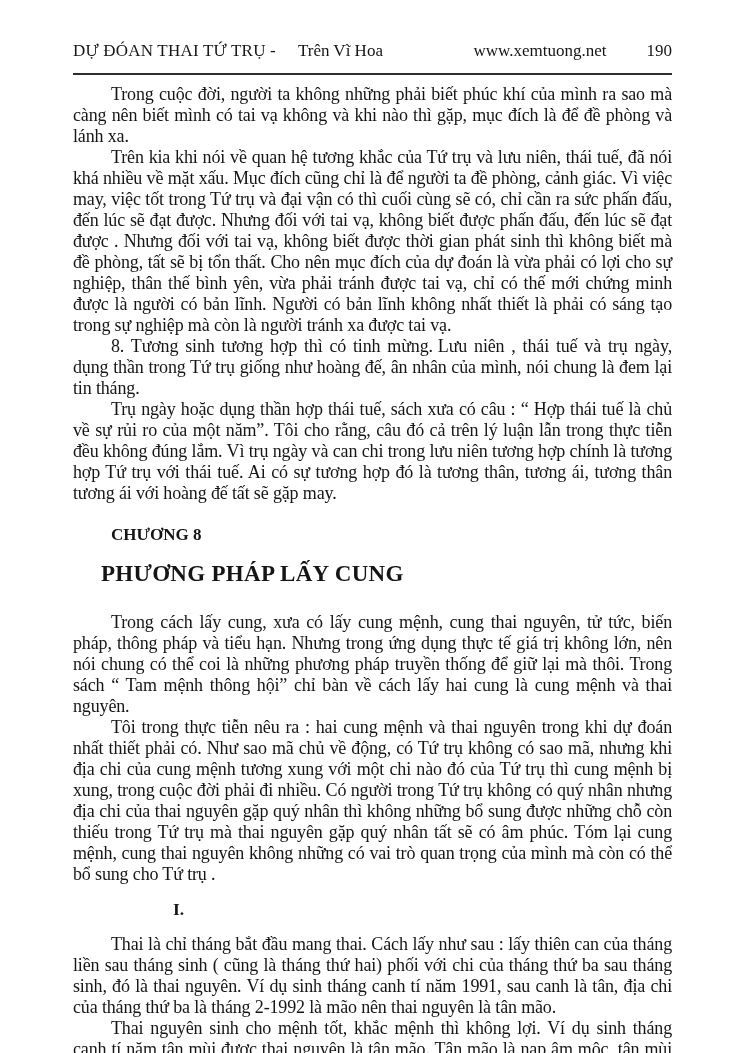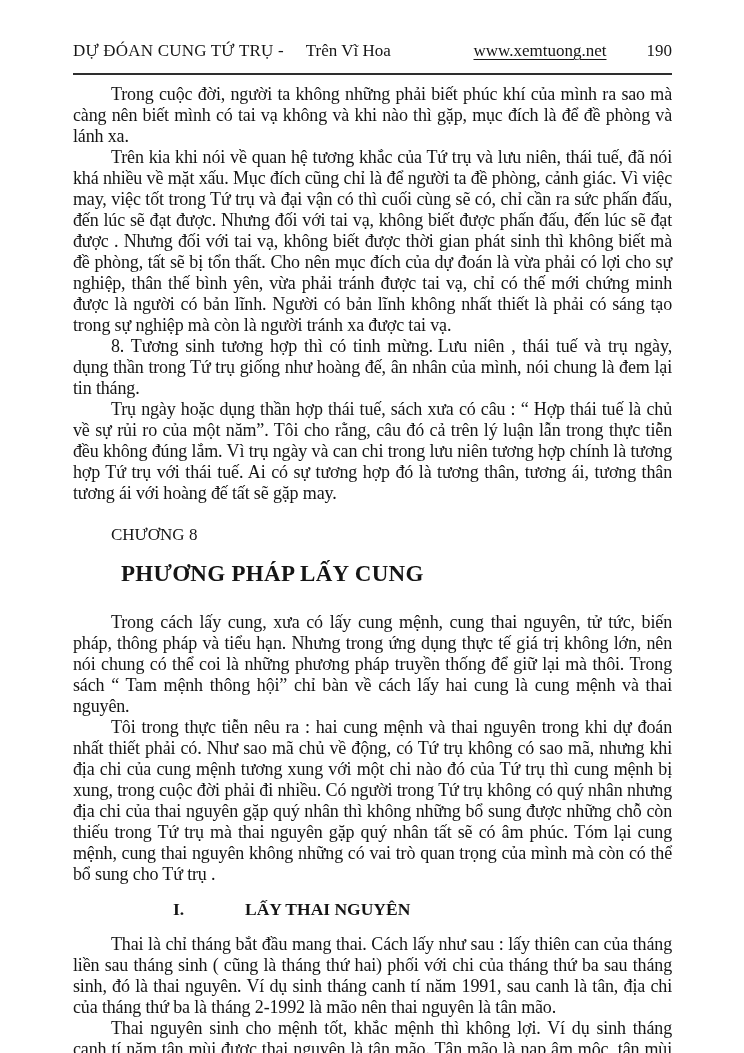--- a/index.html
+++ b/index.html
@@ -23,21 +23,20 @@
     display: flex;
     align-items: baseline;
     font-size: 17px;
     line-height: 21px;
     white-space: nowrap;
   }
   .page-header .book-title { letter-spacing: 0.2px; }
   .page-header .author { margin-left: 22px; }
   .page-header .spacer { flex: 1; }
   .page-header .website {
-    text-decoration: underline;
     text-underline-offset: 3px;
   }
   .page-header .pagenum { margin-left: 40px; }
   .header-rule {
     border: none;
     border-top: 2px solid #2e2e2e;
     margin: 12px 0 9px 0;
   }
   
   main p {
@@ -45,48 +44,48 @@
     font-size: 18px;
     line-height: 21px;
     letter-spacing: -0.15px;
     text-align: justify;
     text-indent: 38px;
   }
   .lead-bold { font-weight: normal; margin-right: 5px; }
   
   .chapter-label {
     font-size: 17px;
-    font-weight: normal;
+    font-weight: bold;
     margin: 20px 0 0 38px;
     line-height: 21px;
   }
   .chapter-title {
     font-size: 23px;
     font-weight: bold;
     letter-spacing: 0.3px;
-    margin: 15px 0 24px 48px;
+    margin: 15px 0 24px 28px;
     line-height: 28px;
   }
   .section-heading {
     display: flex;
     font-size: 17.5px;
     font-weight: bold;
     line-height: 22px;
     margin: 13px 0 14px 0;
     padding-left: 100px;
   }
   .section-heading .sec-num { width: 72px; }
 </style>
 </head>
 <body>
 
 <div class="page">
 
   <header class="page-header">
-    <span class="book-title">DỰ ĐÓAN CUNG TỨ TRỤ -</span>
+    <span class="book-title">DỰ ĐÓAN THAI TỨ TRỤ -</span>
     <span class="author">Trên Vĩ  Hoa</span>
     <span class="spacer"></span>
     <span class="website">www.xemtuong.net</span>
     <span class="pagenum">190</span>
   </header>
 
   <hr class="header-rule">
 
   <main>
 
@@ -101,21 +100,20 @@
     <h2 class="chapter-label">CHƯƠNG 8</h2>
 
     <h1 class="chapter-title">PHƯƠNG PHÁP LẤY CUNG</h1>
 
     <p>Trong cách lấy cung, xưa có lấy cung mệnh, cung thai nguyên, tử tức, biến pháp, thông pháp và tiểu hạn. Nhưng trong ứng dụng thực tế giá trị không lớn, nên nói chung có thể coi là những phương pháp truyền thống để giữ lại mà thôi. Trong sách “ Tam mệnh thông hội” chỉ bàn về cách  lấy hai cung là cung mệnh và thai nguyên.</p>
 
     <p>Tôi trong thực tiễn nêu ra : hai cung mệnh và thai nguyên trong khi dự đoán nhất thiết phải có. Như sao mã chủ về động, có Tứ trụ không có sao mã, nhưng khi địa chi của cung mệnh tương xung với một chi nào đó của Tứ trụ thì cung mệnh bị xung, trong cuộc đời phải đi nhiều. Có người trong Tứ trụ không có quý nhân nhưng địa chi của thai nguyên gặp quý nhân thì không những bổ sung được những chỗ còn thiếu trong Tứ trụ mà thai nguyên gặp quý nhân tất sẽ có âm phúc. Tóm lại cung mệnh, cung thai nguyên không những có vai trò quan trọng của mình mà còn có thể bổ sung cho Tứ trụ .</p>
 
     <h3 class="section-heading">
       <span class="sec-num">I.</span>
-      <span class="sec-title">LẤY THAI NGUYÊN</span>
     </h3>
 
     <p>Thai là chỉ tháng bắt đầu mang thai. Cách lấy như sau : lấy thiên can của tháng liền sau tháng sinh ( cũng là tháng thứ hai) phối với chi của tháng thứ ba sau tháng sinh, đó là thai nguyên. Ví dụ sinh tháng canh tí năm 1991, sau canh là tân, địa chi của tháng thứ ba là tháng 2-1992 là mão nên thai nguyên là tân mão.</p>
 
 
     <p>Thai nguyên sinh cho mệnh tốt, khắc mệnh thì không lợi. Ví dụ sinh tháng canh tí năm tân  mùi được thai nguyên là tân mão. Tân mão là nạp âm mộc, tân mùi nạp âm thổ, mộc khắc thổ thì không có lợi cho mệnh. Nếu sinh tháng dần năm bính tí, thai nguyên là tân tị. Bính tí là</p>
 
   </main>
 </div>
 

